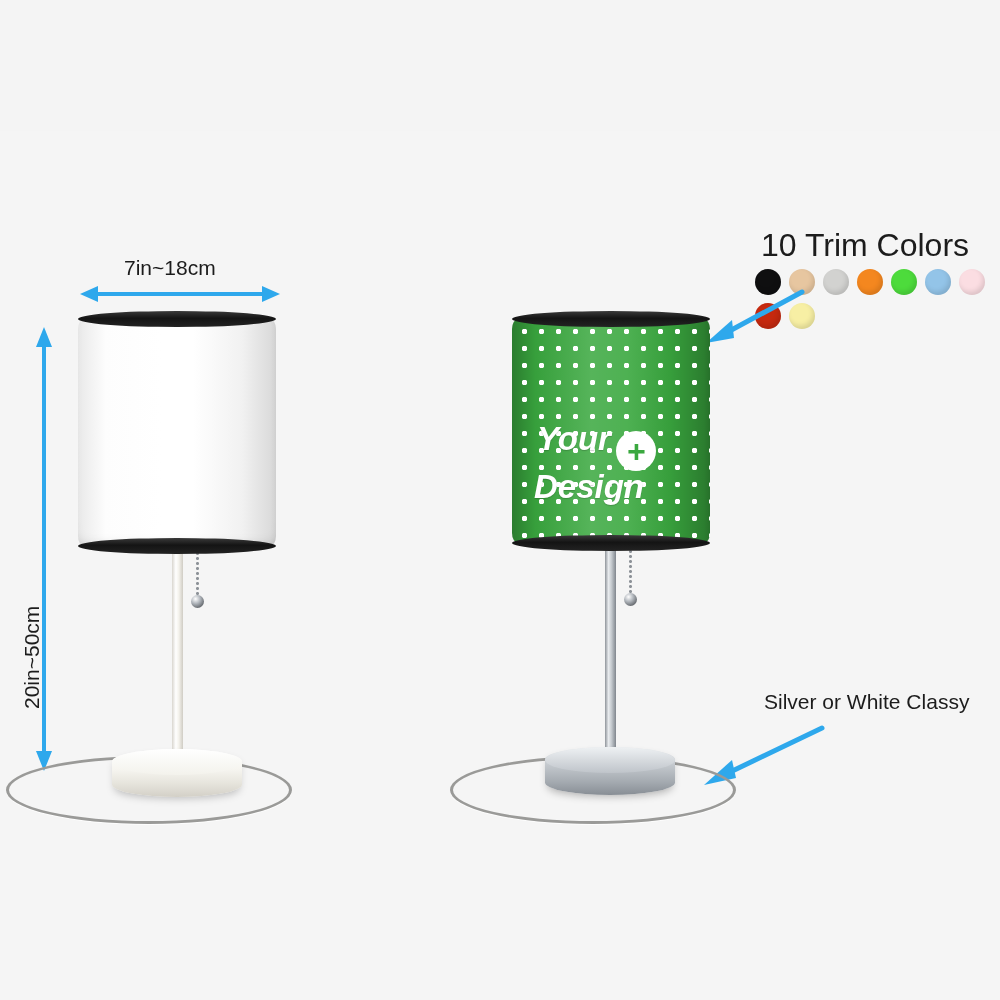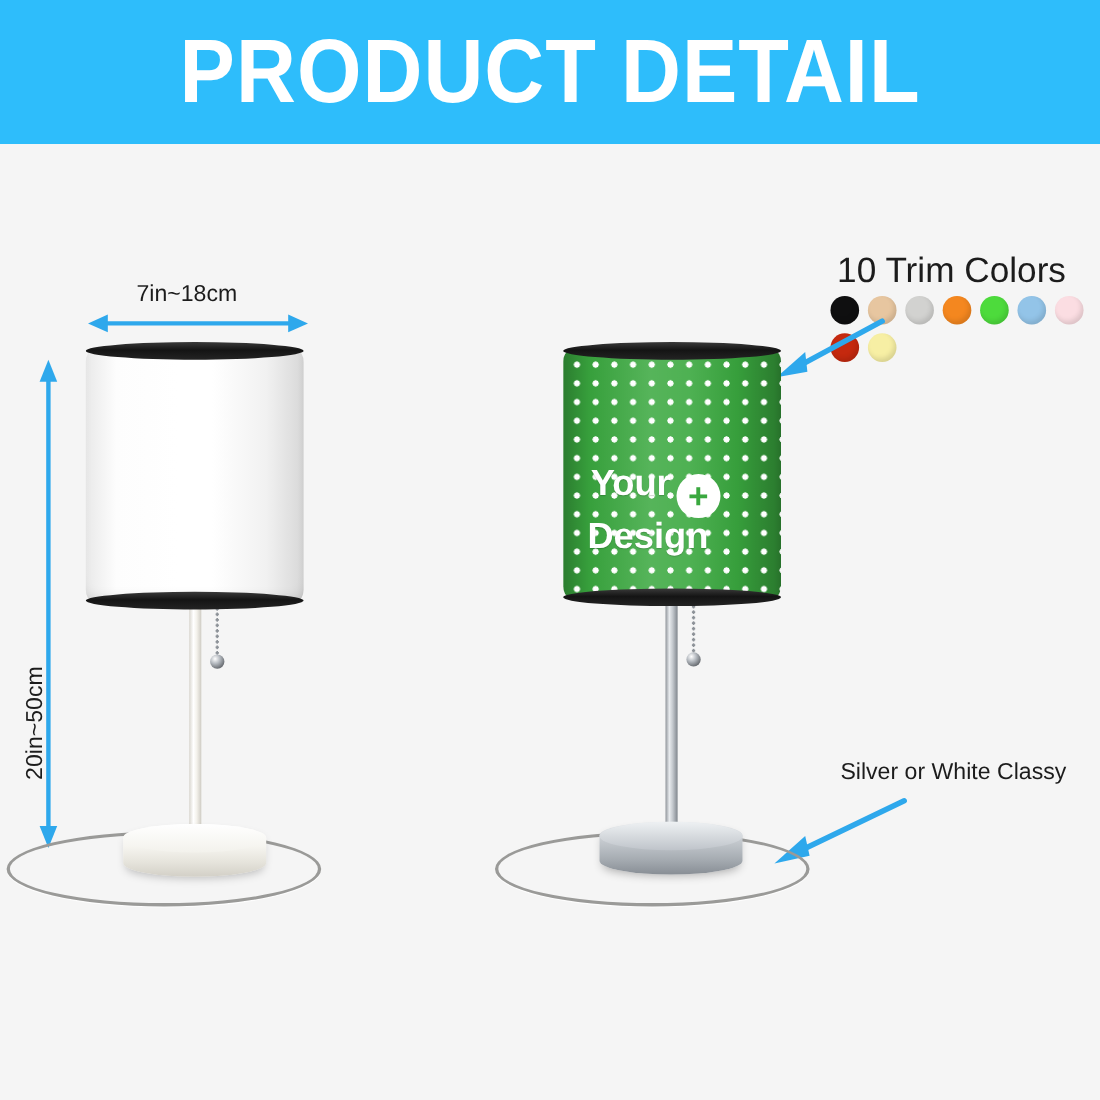--- a/index.html
+++ b/index.html
@@ -118,20 +118,21 @@
     right: 0;
     bottom: 40px;
     z-index: 3;
     color: #ffffff;
     font-weight: bold;
     font-size: 33px;
     line-height: 0.98;
     padding-left: 22px;
     text-shadow: 0 1px 1px rgba(0,0,0,.18);
     user-select: none;
+    font-style: italic;
   }
   .yd-line { display: block; white-space: nowrap; }
   .yd-line-1 { padding-left: 3px; }
   .plus-badge {
     display: inline-flex;
     align-items: center;
     justify-content: center;
     width: 40px;
     height: 40px;
     border-radius: 50%;
@@ -242,23 +243,20 @@
     border-radius: 50%;
     box-shadow: inset -2px -3px 5px rgba(0,0,0,.12);
   }
   .arrow-svg { position: absolute; overflow: visible; }
 </style>
 </head>
 <body>
 
 <div id="page">
 
-  <div class="banner" style="background: rgb(46, 189, 251);">
-    <div class="banner-title" style="color: rgb(255, 255, 255);">PRODUCT DETAIL</div>
-  </div>
 
   <div class="stage" style="background: rgb(245, 245, 245);">
 
     <div class="lamp">
 
       <div class="cord-loop" style="left:6px; top:625px; width:280px; height:62px;"></div>
 
       <div class="pole pole-white" style="left:172px; top:420px; height:215px;"></div>
 
       <div class="base base-white" style="left:112px; top:618px; width:130px; height:48px;">

